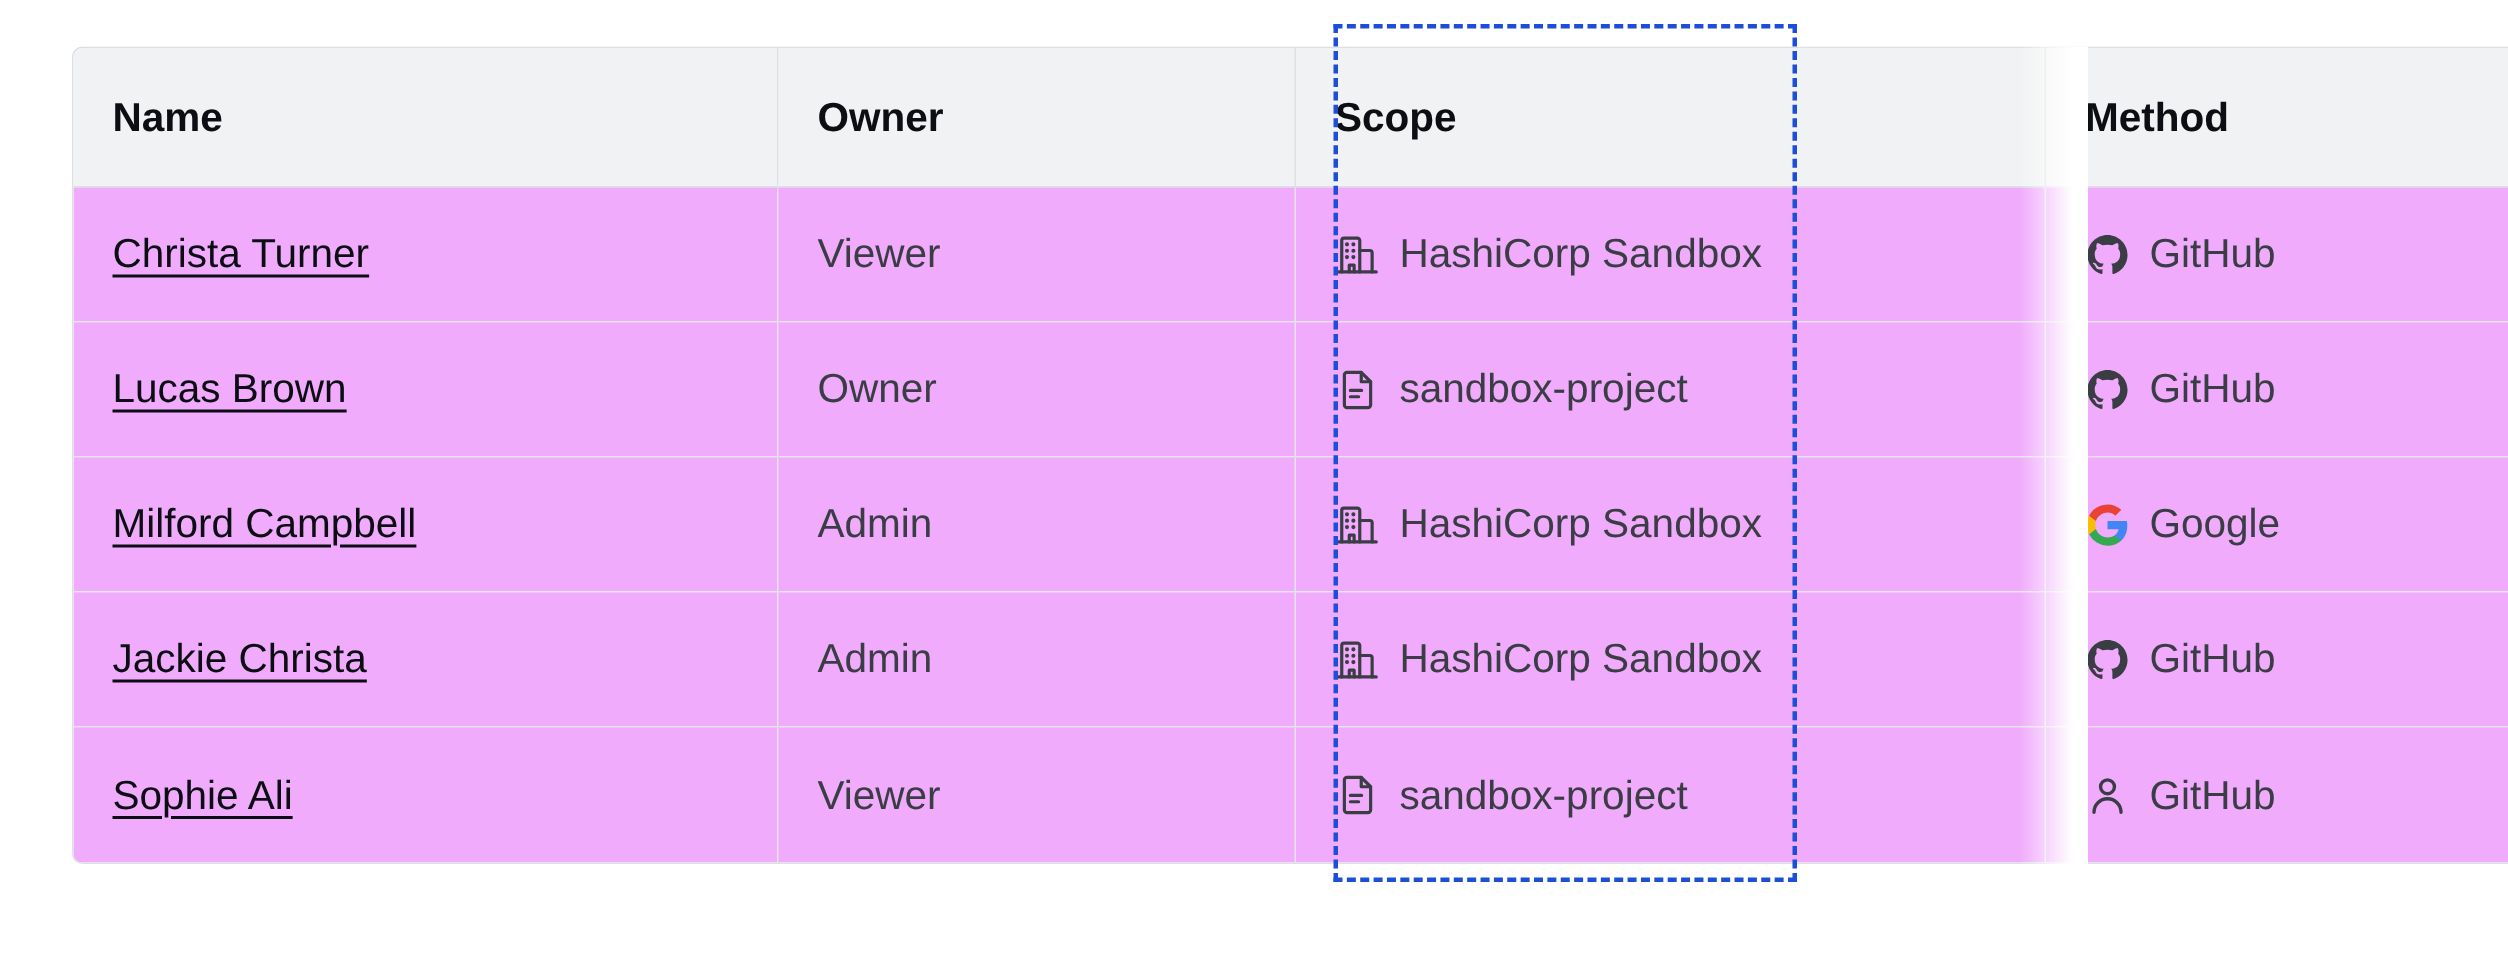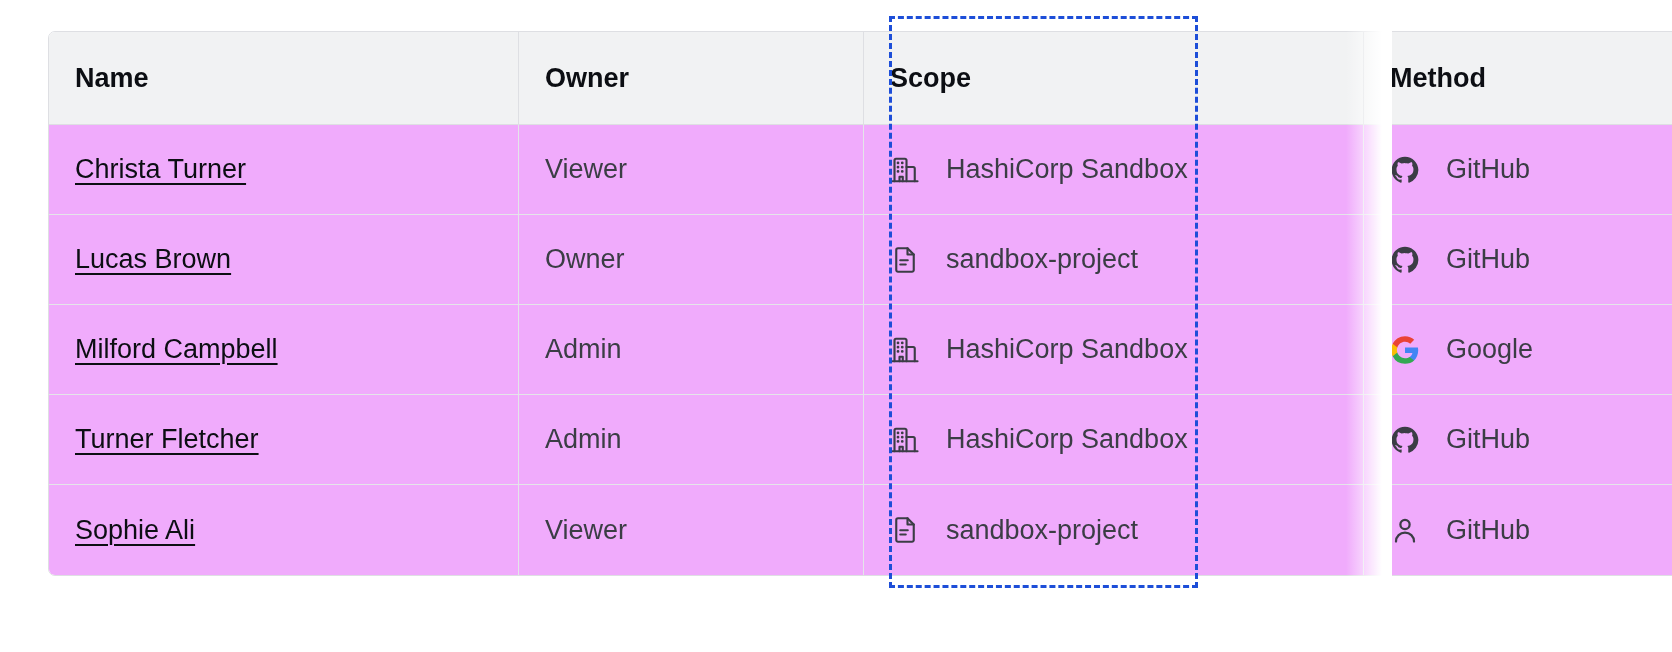--- a/index.html
+++ b/index.html
@@ -83,21 +83,21 @@
     text-decoration: underline;
     text-underline-offset: 5px;
     text-decoration-thickness: 2px;
     font-size: 27px;
     cursor: pointer;
   }
 
   .cell-inline {
     display: flex;
     align-items: center;
-    gap: 26px;
+    gap: 13px;
   }
   .cell-inline .ic {
     display: inline-flex;
     flex: 0 0 auto;
     width: 30px;
     height: 30px;
     align-items: center;
     justify-content: center;
   }
   .cell-inline .lbl { line-height: 1; }
@@ -228,21 +228,21 @@
                     <path fill="#34a853" d="M24 46c5.94 0 10.92-1.97 14.56-5.33l-7.1-5.52c-1.97 1.32-4.5 2.1-7.46 2.1-5.73 0-10.59-3.87-12.32-9.08H4.34v5.7A22 22 0 0 0 24 46z"></path>
                     <path fill="#fbbc05" d="M11.68 28.17A13.2 13.2 0 0 1 10.98 24c0-1.45.25-2.86.7-4.17v-5.7H4.34A22 22 0 0 0 2 24c0 3.55.85 6.91 2.34 9.87l7.34-5.7z"></path>
                     <path fill="#ea4335" d="M24 10.75c3.23 0 6.13 1.11 8.41 3.29l6.31-6.31C34.9 4.18 29.93 2 24 2 15.4 2 7.96 6.93 4.34 14.13l7.34 5.7c1.73-5.21 6.59-9.08 12.32-9.08z"></path>
                   </svg>
                 </span>
                 <span class="lbl">Google</span>
               </span>
             </td>
           </tr>
           <tr>
-            <td><span class="name-link">Turner Fletcher</span></td>
+            <td><span class="name-link">Jackie Christa</span></td>
             <td>Admin</td>
             <td>
               <span class="cell-inline">
                 <span class="ic">
                   <svg width="30" height="30" viewBox="0 0 24 24" fill="none" stroke="#3b3d45" stroke-width="1.7" stroke-linecap="round" stroke-linejoin="round">
                     <path d="M3.6 21V4.2a1.2 1.2 0 0 1 1.2-1.2h7.2a1.2 1.2 0 0 1 1.2 1.2V21"></path>
                     <path d="M13.2 9.6h5.4a1.2 1.2 0 0 1 1.2 1.2V21"></path>
                     <path d="M2 21h20"></path>
                     <path d="M6.4 6.3h0M9.8 6.3h0M6.4 9.7h0M9.8 9.7h0M6.4 13.1h0M9.8 13.1h0" stroke-width="2.2"></path>
                     <path d="M7.6 21v-3.6h2.6V21"></path>

